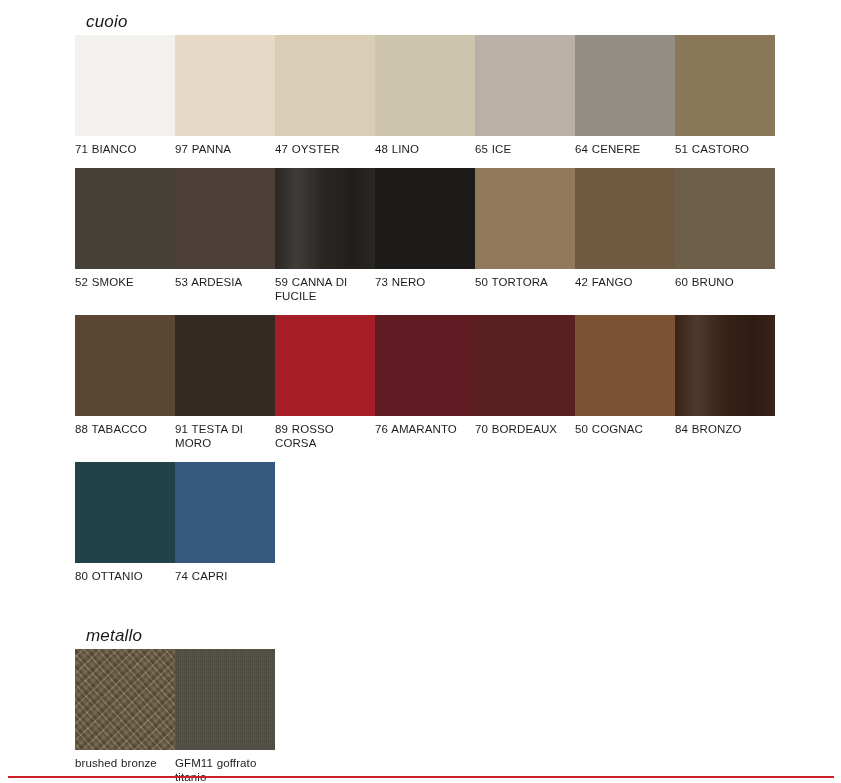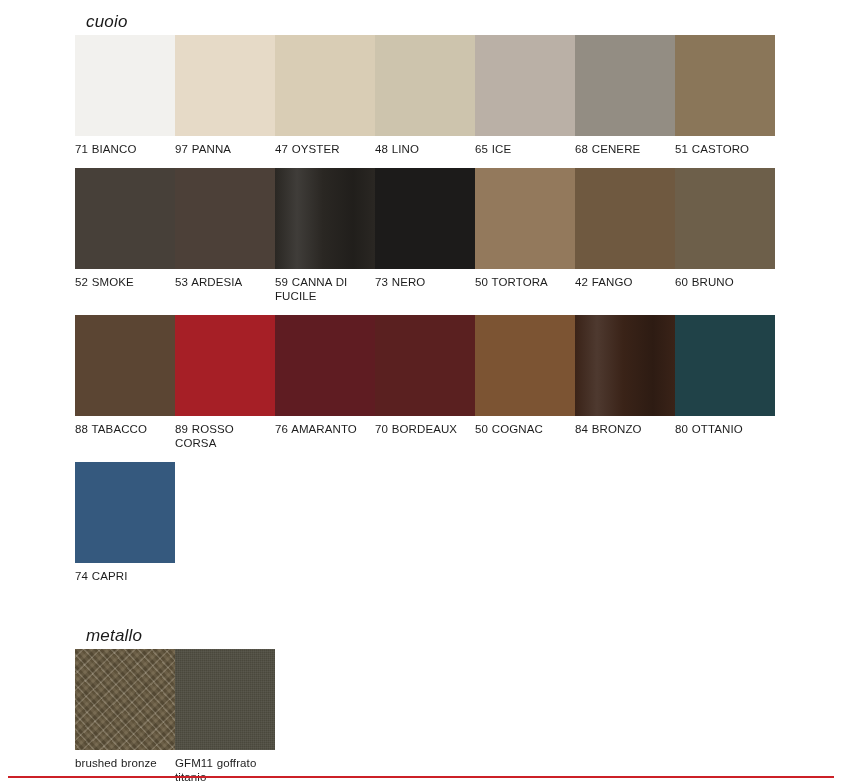--- a/index.html
+++ b/index.html
@@ -150,21 +150,21 @@
         <div class="swatch-cell">
           <div class="swatch-chip" style="background-color:#cdc4ad;"></div>
           <div class="swatch-label">48 LINO</div>
         </div>
         <div class="swatch-cell">
           <div class="swatch-chip" style="background-color:#bab0a6;"></div>
           <div class="swatch-label">65 ICE</div>
         </div>
         <div class="swatch-cell">
           <div class="swatch-chip" style="background-color:#938d83;"></div>
-          <div class="swatch-label">68 CENERE</div>
+          <div class="swatch-label">64 CENERE</div>
         </div>
         <div class="swatch-cell">
           <div class="swatch-chip" style="background-color:#8a7659;"></div>
           <div class="swatch-label">51 CASTORO</div>
         </div>
         <div class="swatch-cell">
           <div class="swatch-chip" style="background-color:#474039;"></div>
           <div class="swatch-label">52 SMOKE</div>
         </div>
         <div class="swatch-cell">
@@ -187,20 +187,24 @@
           <div class="swatch-chip" style="background-color:#6f5940;"></div>
           <div class="swatch-label">42 FANGO</div>
         </div>
         <div class="swatch-cell">
           <div class="swatch-chip" style="background-color:#6d5f4a;"></div>
           <div class="swatch-label">60 BRUNO</div>
         </div>
         <div class="swatch-cell">
           <div class="swatch-chip" style="background-color:#5b4533;"></div>
           <div class="swatch-label">88 TABACCO</div>
+        </div>
+        <div class="swatch-cell">
+          <div class="swatch-chip" style="background-color:#342a23;"></div>
+          <div class="swatch-label">91 TESTA DI MORO</div>
         </div>
         <div class="swatch-cell">
           <div class="swatch-chip" style="background-color:#a61f26;"></div>
           <div class="swatch-label">89 ROSSO CORSA</div>
         </div>
         <div class="swatch-cell">
           <div class="swatch-chip" style="background-color:#5f1c22;"></div>
           <div class="swatch-label">76 AMARANTO</div>
         </div>
         <div class="swatch-cell">

